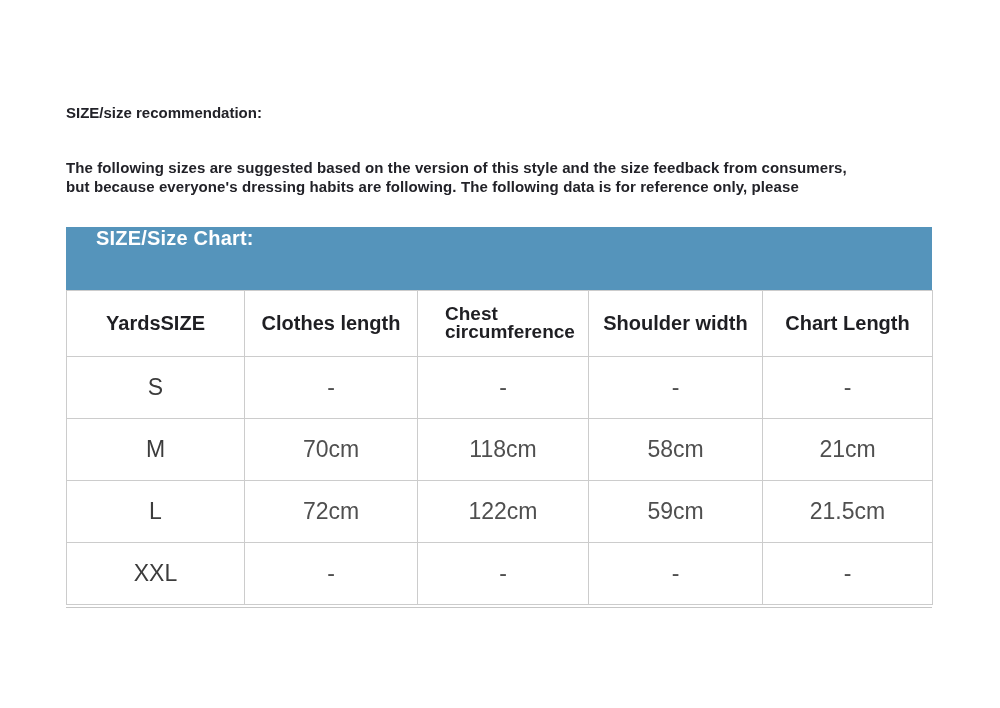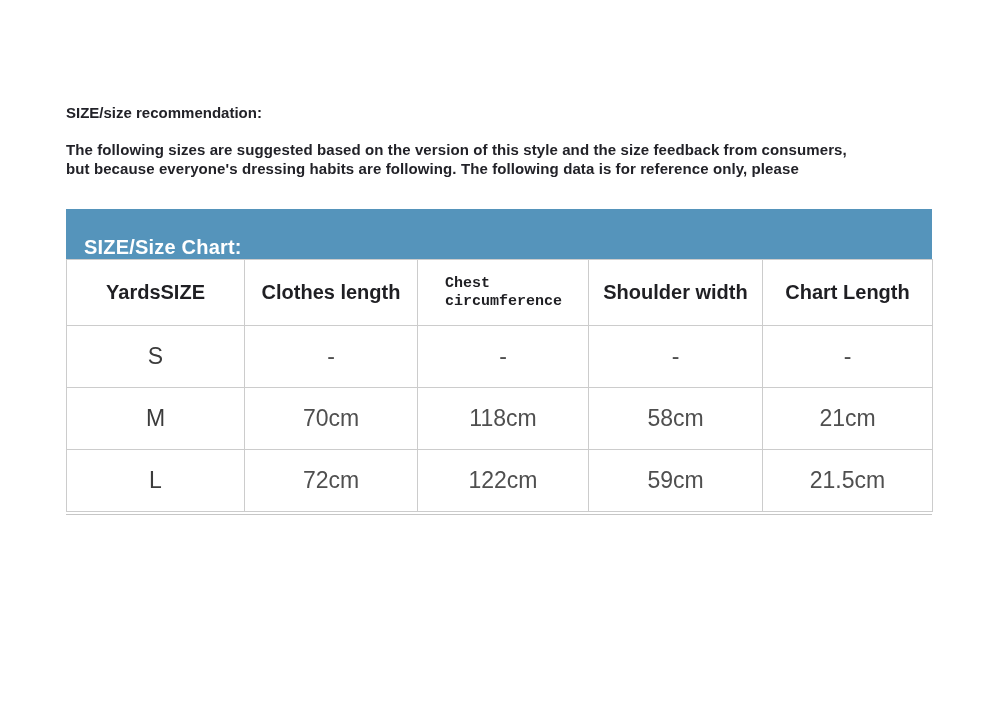--- a/index.html
+++ b/index.html
@@ -15,34 +15,34 @@
     width: 866px;
   }
   .page-heading {
     margin-top: 103px;
     font-size: 15px;
     font-weight: 700;
     color: #222228;
     line-height: 19px;
   }
   .intro {
-    margin-top: 18px;
+    margin-top: 36px;
     font-size: 15px;
     font-weight: 700;
     color: #222228;
     line-height: 19px;
   }
   .intro .line { white-space: nowrap; letter-spacing: 0.1px; }
   .chart-title-bar {
     margin-top: 31px;
-    height: 50px;
+    height: 63px;
     background: #5594bb;
     display: flex;
-    align-items: flex-end;
-    padding-left: 18px;
+    align-items: flex-start;
+    padding-left: 30px;
   }
   .chart-title-bar .title {
     color: #ffffff;
     font-size: 20px;
     font-weight: 700;
     letter-spacing: 0.2px;
   }
   table.size-table {
     width: 866px;
     border-collapse: collapse;
@@ -53,21 +53,21 @@
     text-align: center;
     vertical-align: middle;
     background: #ffffff;
   }
   .size-table thead th {
     height: 66px;
     font-size: 20px;
     font-weight: 700;
     color: #1f1f23;
   }
-  .size-table thead th.small-header { font-size: 15px; font-family: Liberation Mono, monospace; }
+  .size-table thead th.small-header { font-size: 19px; }
   .size-table thead th.small-header .wrap {
     display: inline-block;
     width: 116px;
     text-align: left;
     line-height: 18px;
   }
   .size-table tbody td {
     height: 62px;
     font-size: 23px;
     font-weight: 400;
@@ -131,18 +131,25 @@
         <td>58cm</td>
         <td>21cm</td>
       </tr>
       <tr>
         <td class="size-cell">L</td>
         <td>72cm</td>
         <td>122cm</td>
         <td>59cm</td>
         <td>21.5cm</td>
       </tr>
+      <tr>
+        <td class="size-cell">XXL</td>
+        <td>-</td>
+        <td>-</td>
+        <td>-</td>
+        <td>-</td>
+      </tr>
     </tbody>
   </table>
 
   <div class="bottom-rule"></div>
 
 </div>
 
 </body></html>

